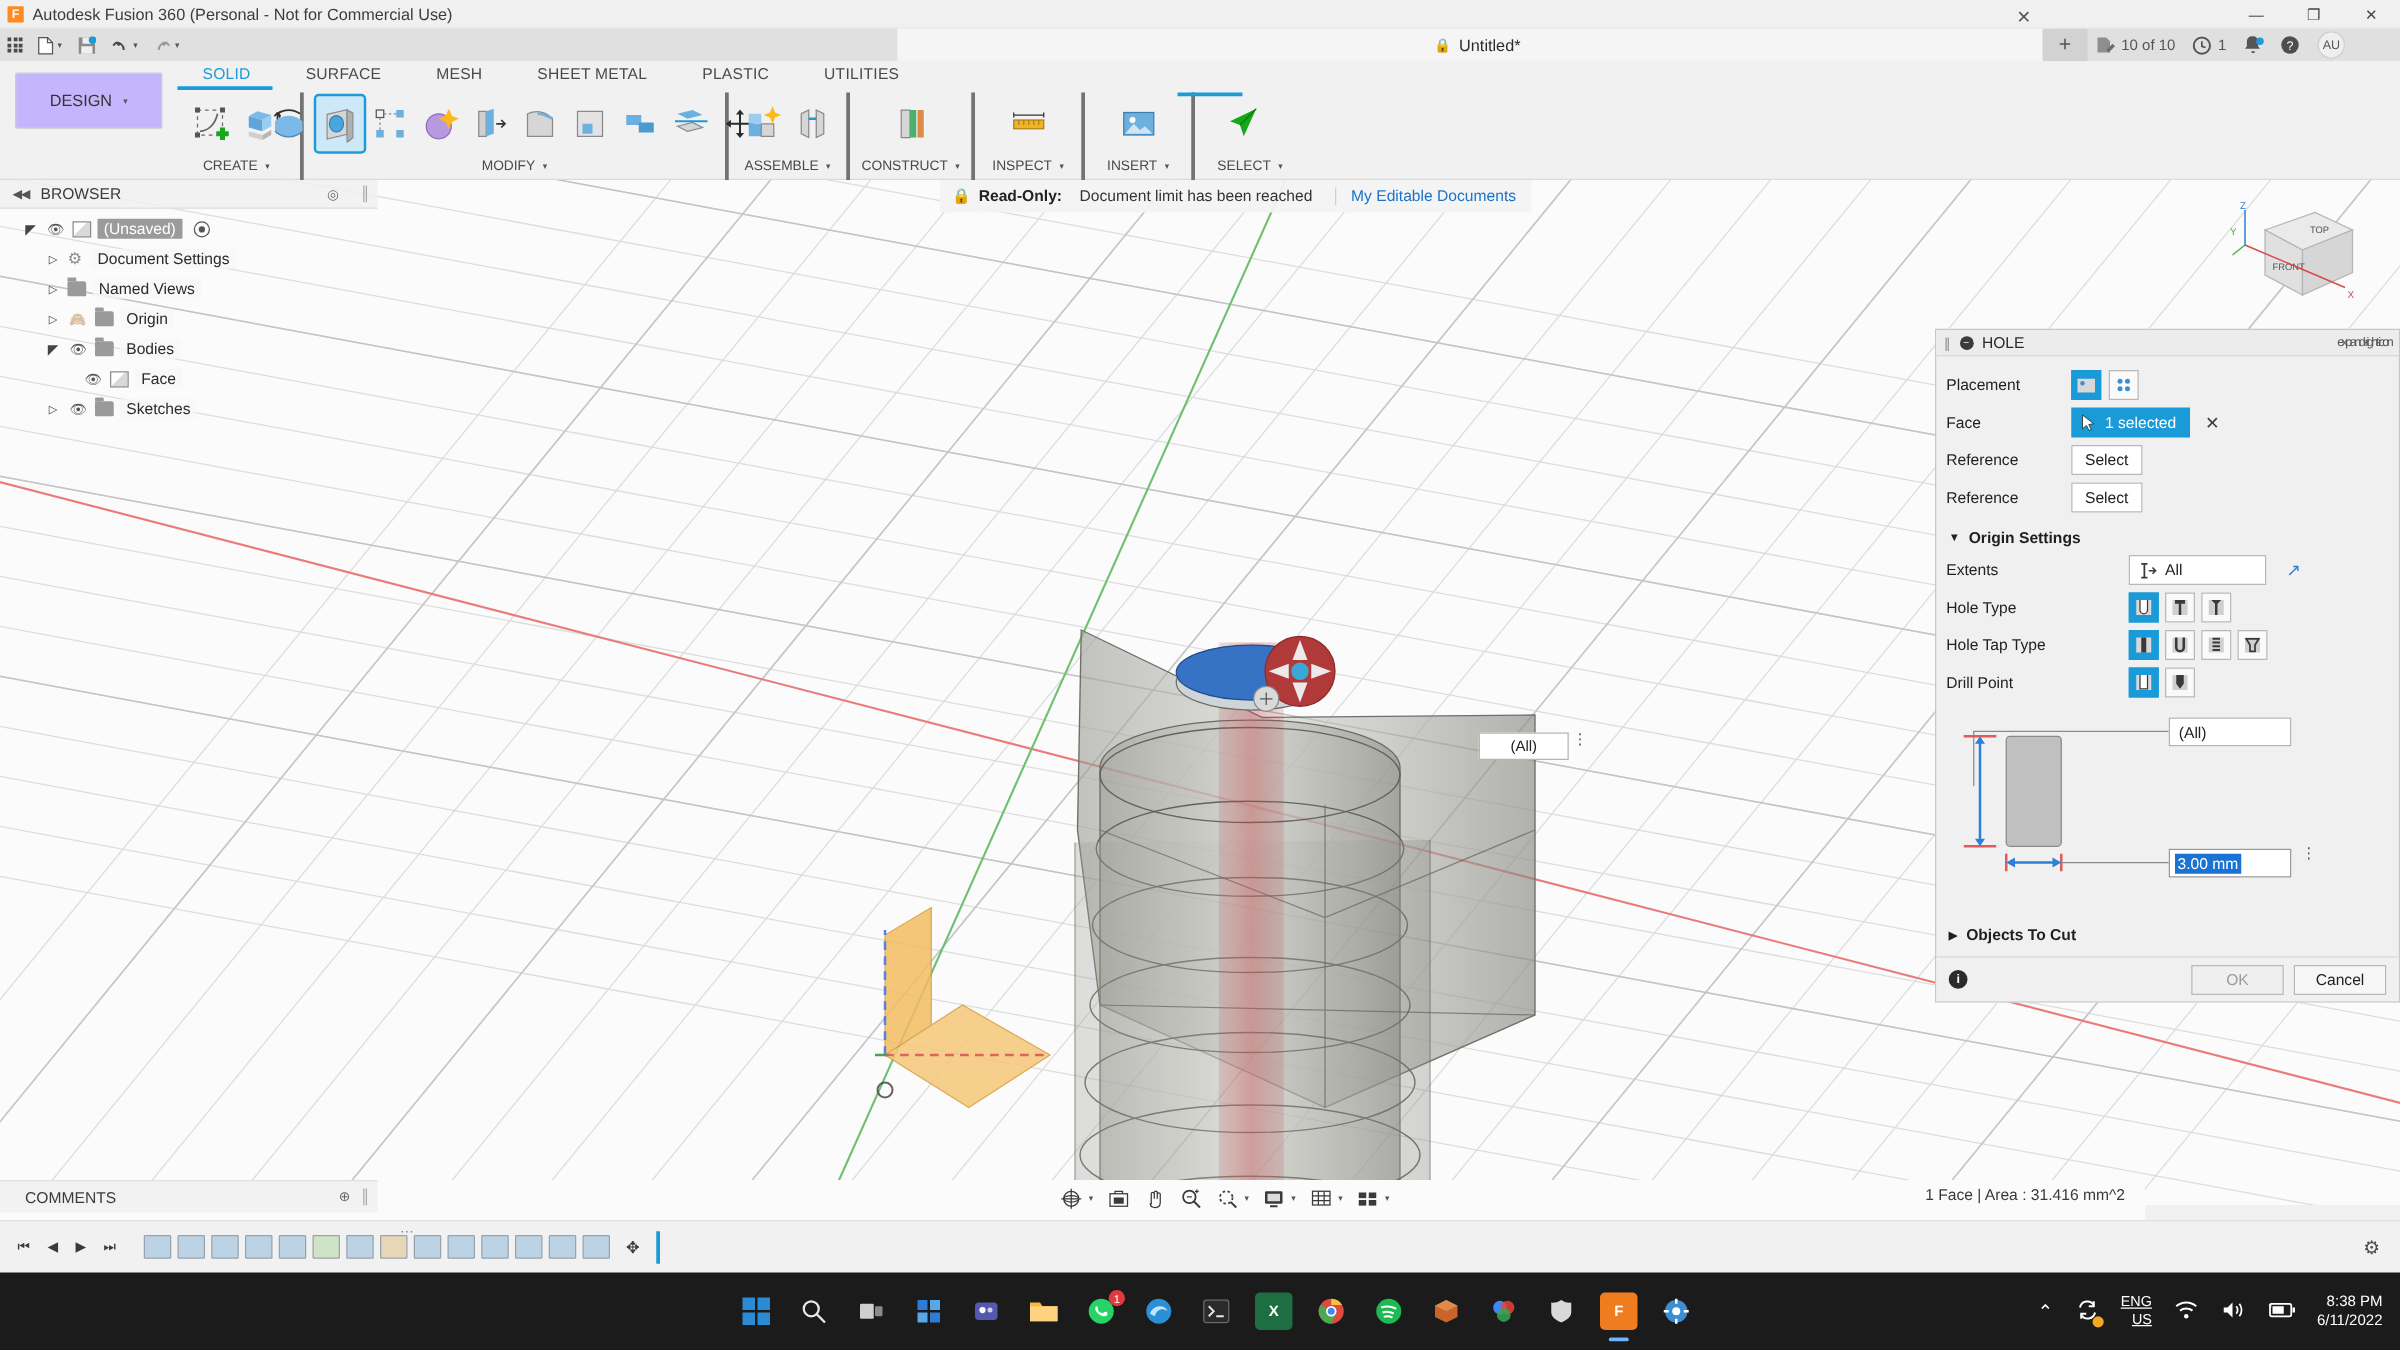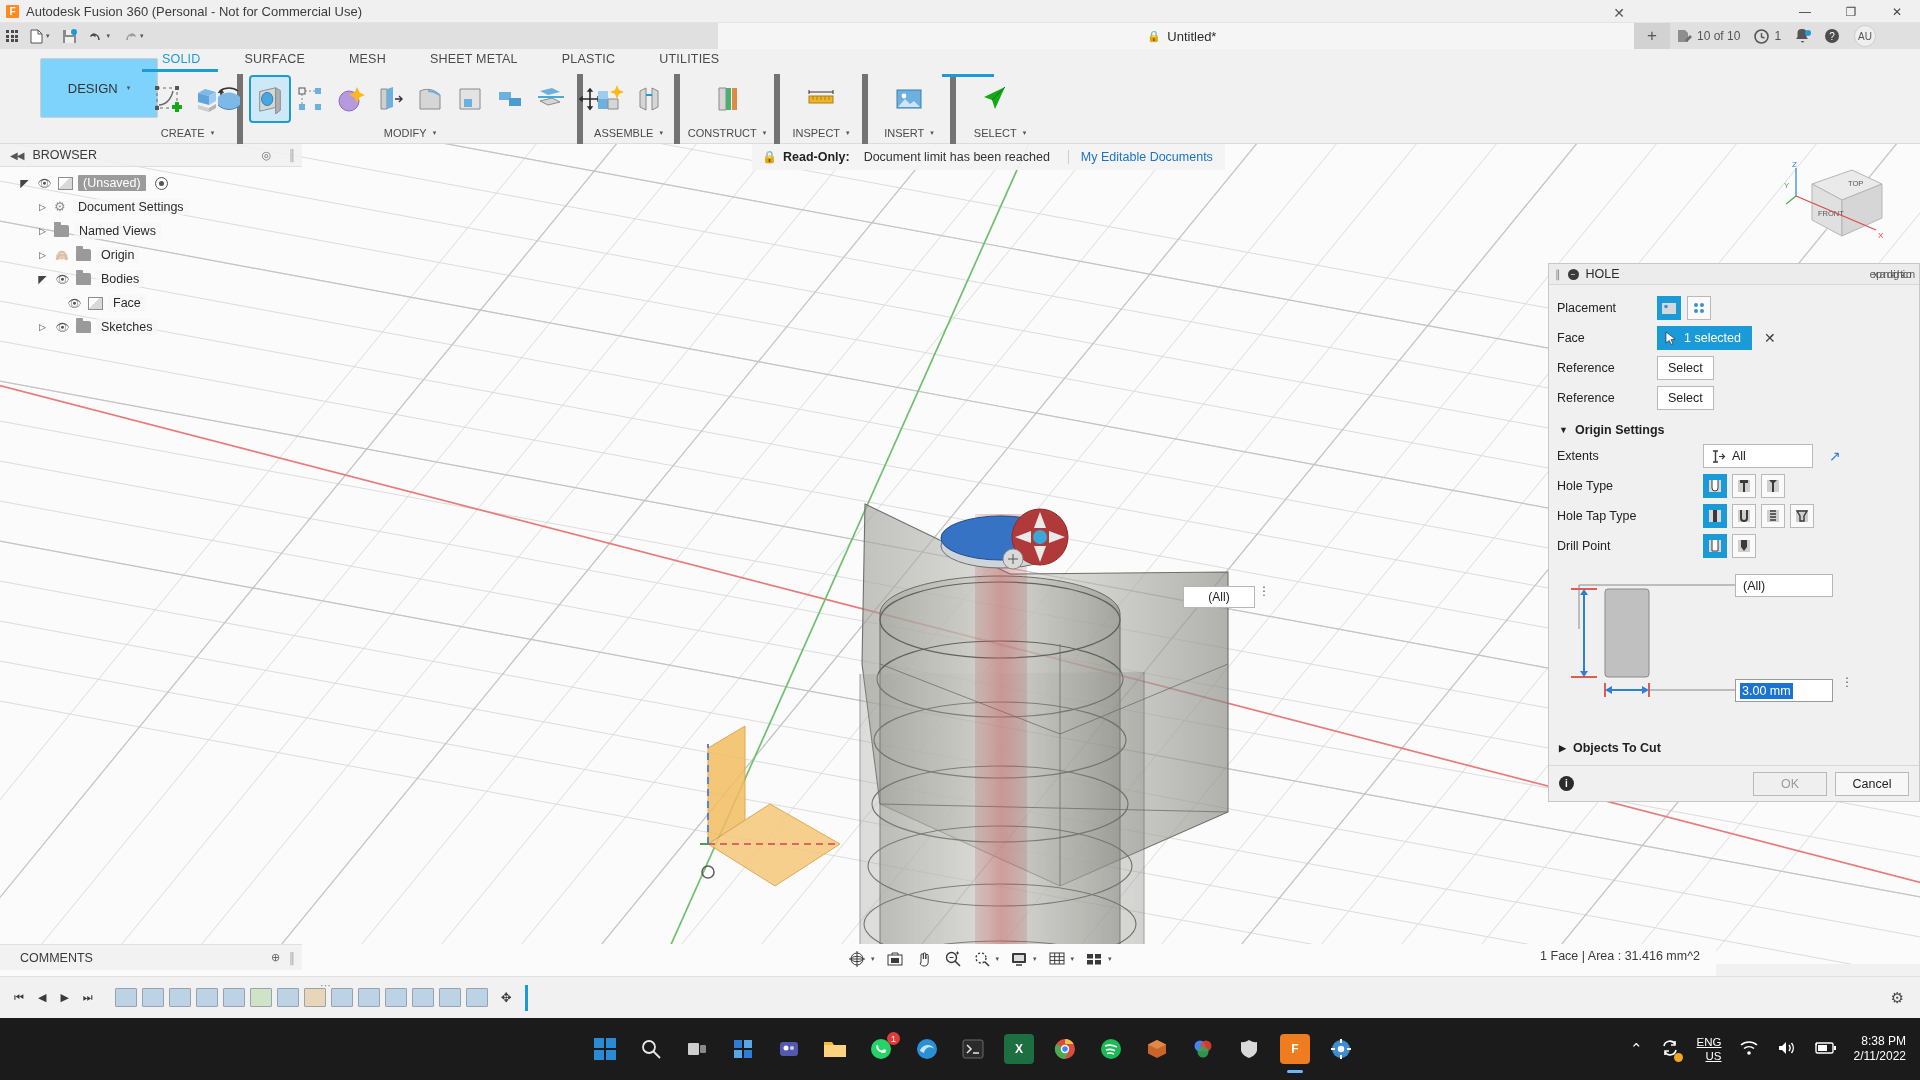--- a/index.html
+++ b/index.html
@@ -64,32 +64,32 @@
   .avatar{width:22px;height:22px;border-radius:50%;background:#efefef;border:1px solid #cfcfcf;
     display:flex;align-items:center;justify-content:center;font-size:10px;color:#555;}
   .dot-badge{width:6px;height:6px;border-radius:50%;background:#1e9bdd;position:absolute;top:2px;right:-1px;}
 
   
   .ribbon{
     position:absolute;left:0;top:49px;width:1920px;height:95px;
     background:#f1f1f1;border-bottom:1px solid #dcdcdc;
   }
   .design-btn{
-    position:absolute;left:12px;top:9px;width:118px;height:60px;
-    background:#7dd3fc;border:1px solid #cdcdcd;border-radius:2px;
-    display:flex;align-items:center;justify-content:center;gap:6px;font-size:13px;color:#333;margin-left:28px;
+    position:absolute;left:12px;top:9px;width:118px;height:45px;
+    background:#c4b5fd;border:1px solid #cdcdcd;border-radius:2px;
+    display:flex;align-items:center;justify-content:center;gap:6px;font-size:13px;color:#333;
   }
   .tabrow{position:absolute;left:140px;top:3px;height:22px;display:flex;align-items:flex-start;}
   .rtab{font-size:12.5px;color:#4a4a4a;padding:0 22px;letter-spacing:.2px;}
   .rtab.active{color:#1d9bd7;text-align:right;}
   .rtab-underline{position:absolute;height:3px;background:#1d9bd7;top:20px;}
 
   .panelrow{position:absolute;left:138px;top:25px;height:70px;display:flex;align-items:flex-start;}
   .panel{height:70px;display:flex;flex-direction:column;align-items:center;
-         border-right:6px solid #737373;padding:0 4px;}
+         border-right:3px solid #737373;padding:0 4px;}
   .panel:last-child{border-right:none;}
   .panel .icons{display:flex;align-items:center;gap:2px;height:50px;}
   .panel .plabel{font-size:11px;color:#4a4a4a;height:18px;display:flex;align-items:center;gap:3px;}
   .ticon{width:38px;height:44px;display:flex;align-items:center;justify-content:center;border-radius:2px;}
   .ticon.sel{background:#cde9f7;outline:2px solid #1d9bd7;}
 
   
   .canvas{
     position:absolute;left:0;top:144px;width:1920px;height:820px;
     background:#fbfbfb; overflow:hidden;
@@ -1147,18 +1147,18 @@
       <span>
         <svg width="24" height="14" viewBox="0 0 24 14">
             <rect x="3" y="2" width="17" height="10" rx="1.5" fill="none" stroke="#fff" stroke-width="1.4"></rect>
             <rect x="21" y="5" width="2" height="4" fill="#fff"></rect>
             <rect x="5" y="4" width="9" height="6" fill="#fff"></rect>
             <path d="M2 3l2-2v4z" fill="#fff"></path>
           </svg>
       </span>
       <span class="clock">
         <span>8:38 PM</span>
-        <span>2/11/2022</span>
+        <span>6/11/2022</span>
       </span>
     </div>
   </div>
 
 </div>
 
 </body></html>

